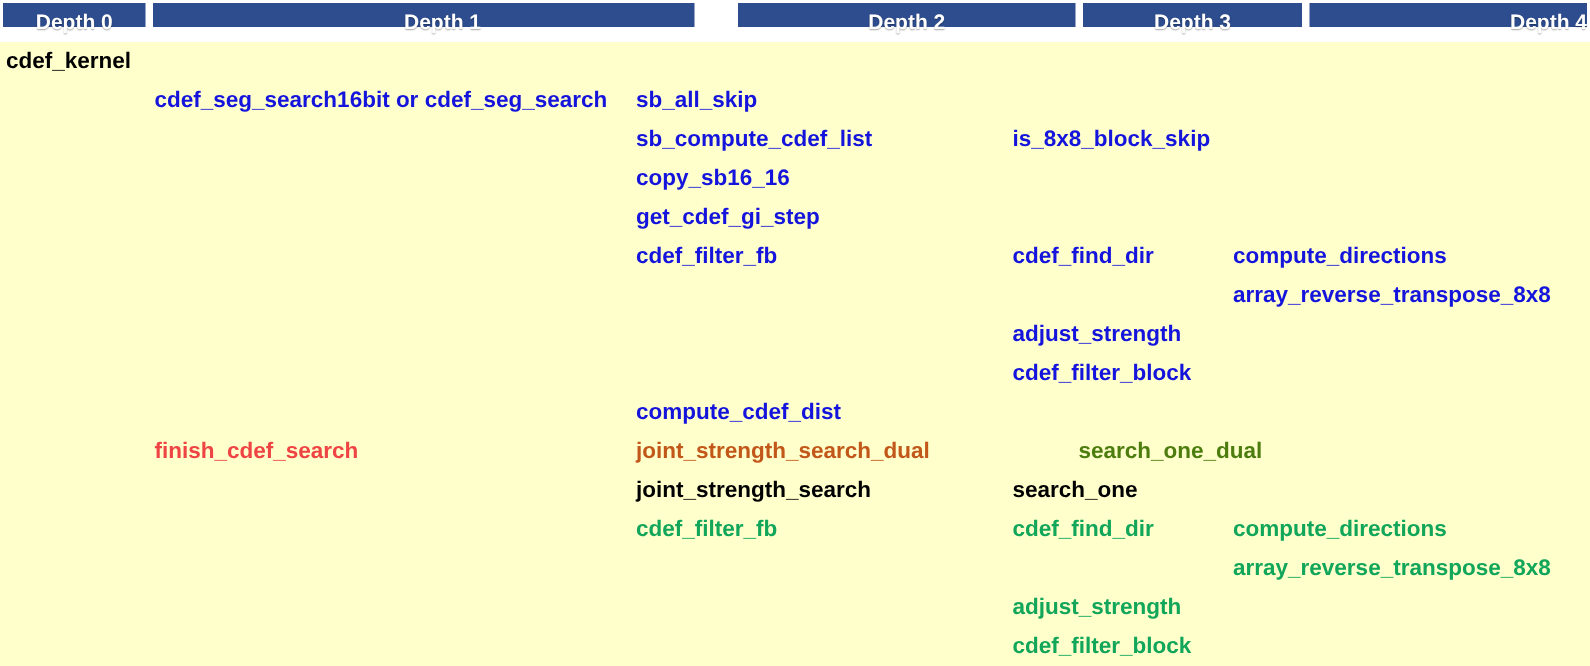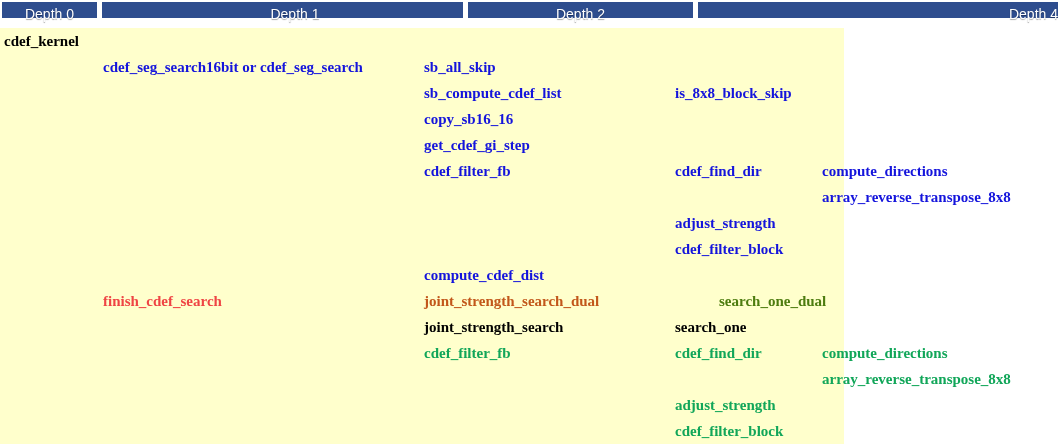--- a/index.html
+++ b/index.html
@@ -19,38 +19,37 @@
     display: flex;
     box-sizing: border-box;
     height: 28px;
     padding: 2px 2px 0 2px;
     gap: 5px;
     background: #ffffff;
   }
   .hcell {
     background: var(--header-bg, #2E4D8E);
     color: #ffffff;
-    font-weight: normal;
+    font-weight: bold;
     font-size: 14px;
     text-align: center;
     height: 16px;
     line-height: 25px;
     text-shadow: 0 1px 1px rgba(0,0,0,0.35);
   }
   .h0 { width: 95px; }
   .h1 { width: 336px; padding-left: 25px; }
-  .h2 { width: 225px; }
+  .h2 { width: 225px; margin-left: 24px; }
   .h3 { width: 146px; }
   .h4 { flex: 1; text-align: right; }
   .rows {
     position: relative;
-    width: 844px;
+    width: 1060px;
     height: 416px;
     background: var(--page-bg, #FFFFCC);
-    font-family: Liberation Serif, serif;
   }
   .tr {
     position: relative;
     height: 26px;
   }
   .td {
     position: absolute;
     top: 0;
     height: 26px;
     line-height: 26px;
@@ -65,20 +64,21 @@
   .d4 { left: 822px; }
 </style>
 </head>
 <body>
 
 <div class="wrap">
   <div class="header">
     <div class="hcell h0">Depth 0</div>
     <div class="hcell h1">Depth 1</div>
     <div class="hcell h2">Depth 2</div>
+    <div class="hcell h3">Depth 3</div>
     <div class="hcell h4">Depth 4</div>
   </div>
   <div class="rows">
       <div class="tr">
         <span class="td d0" style="color: rgb(0, 0, 0);">cdef_kernel</span>
       </div>
       <div class="tr">
         <span class="td d1" style="color: rgb(20, 20, 220);">cdef_seg_search16bit or cdef_seg_search</span>
         <span class="td d2" style="color: rgb(20, 20, 220);">sb_all_skip</span>
       </div>

